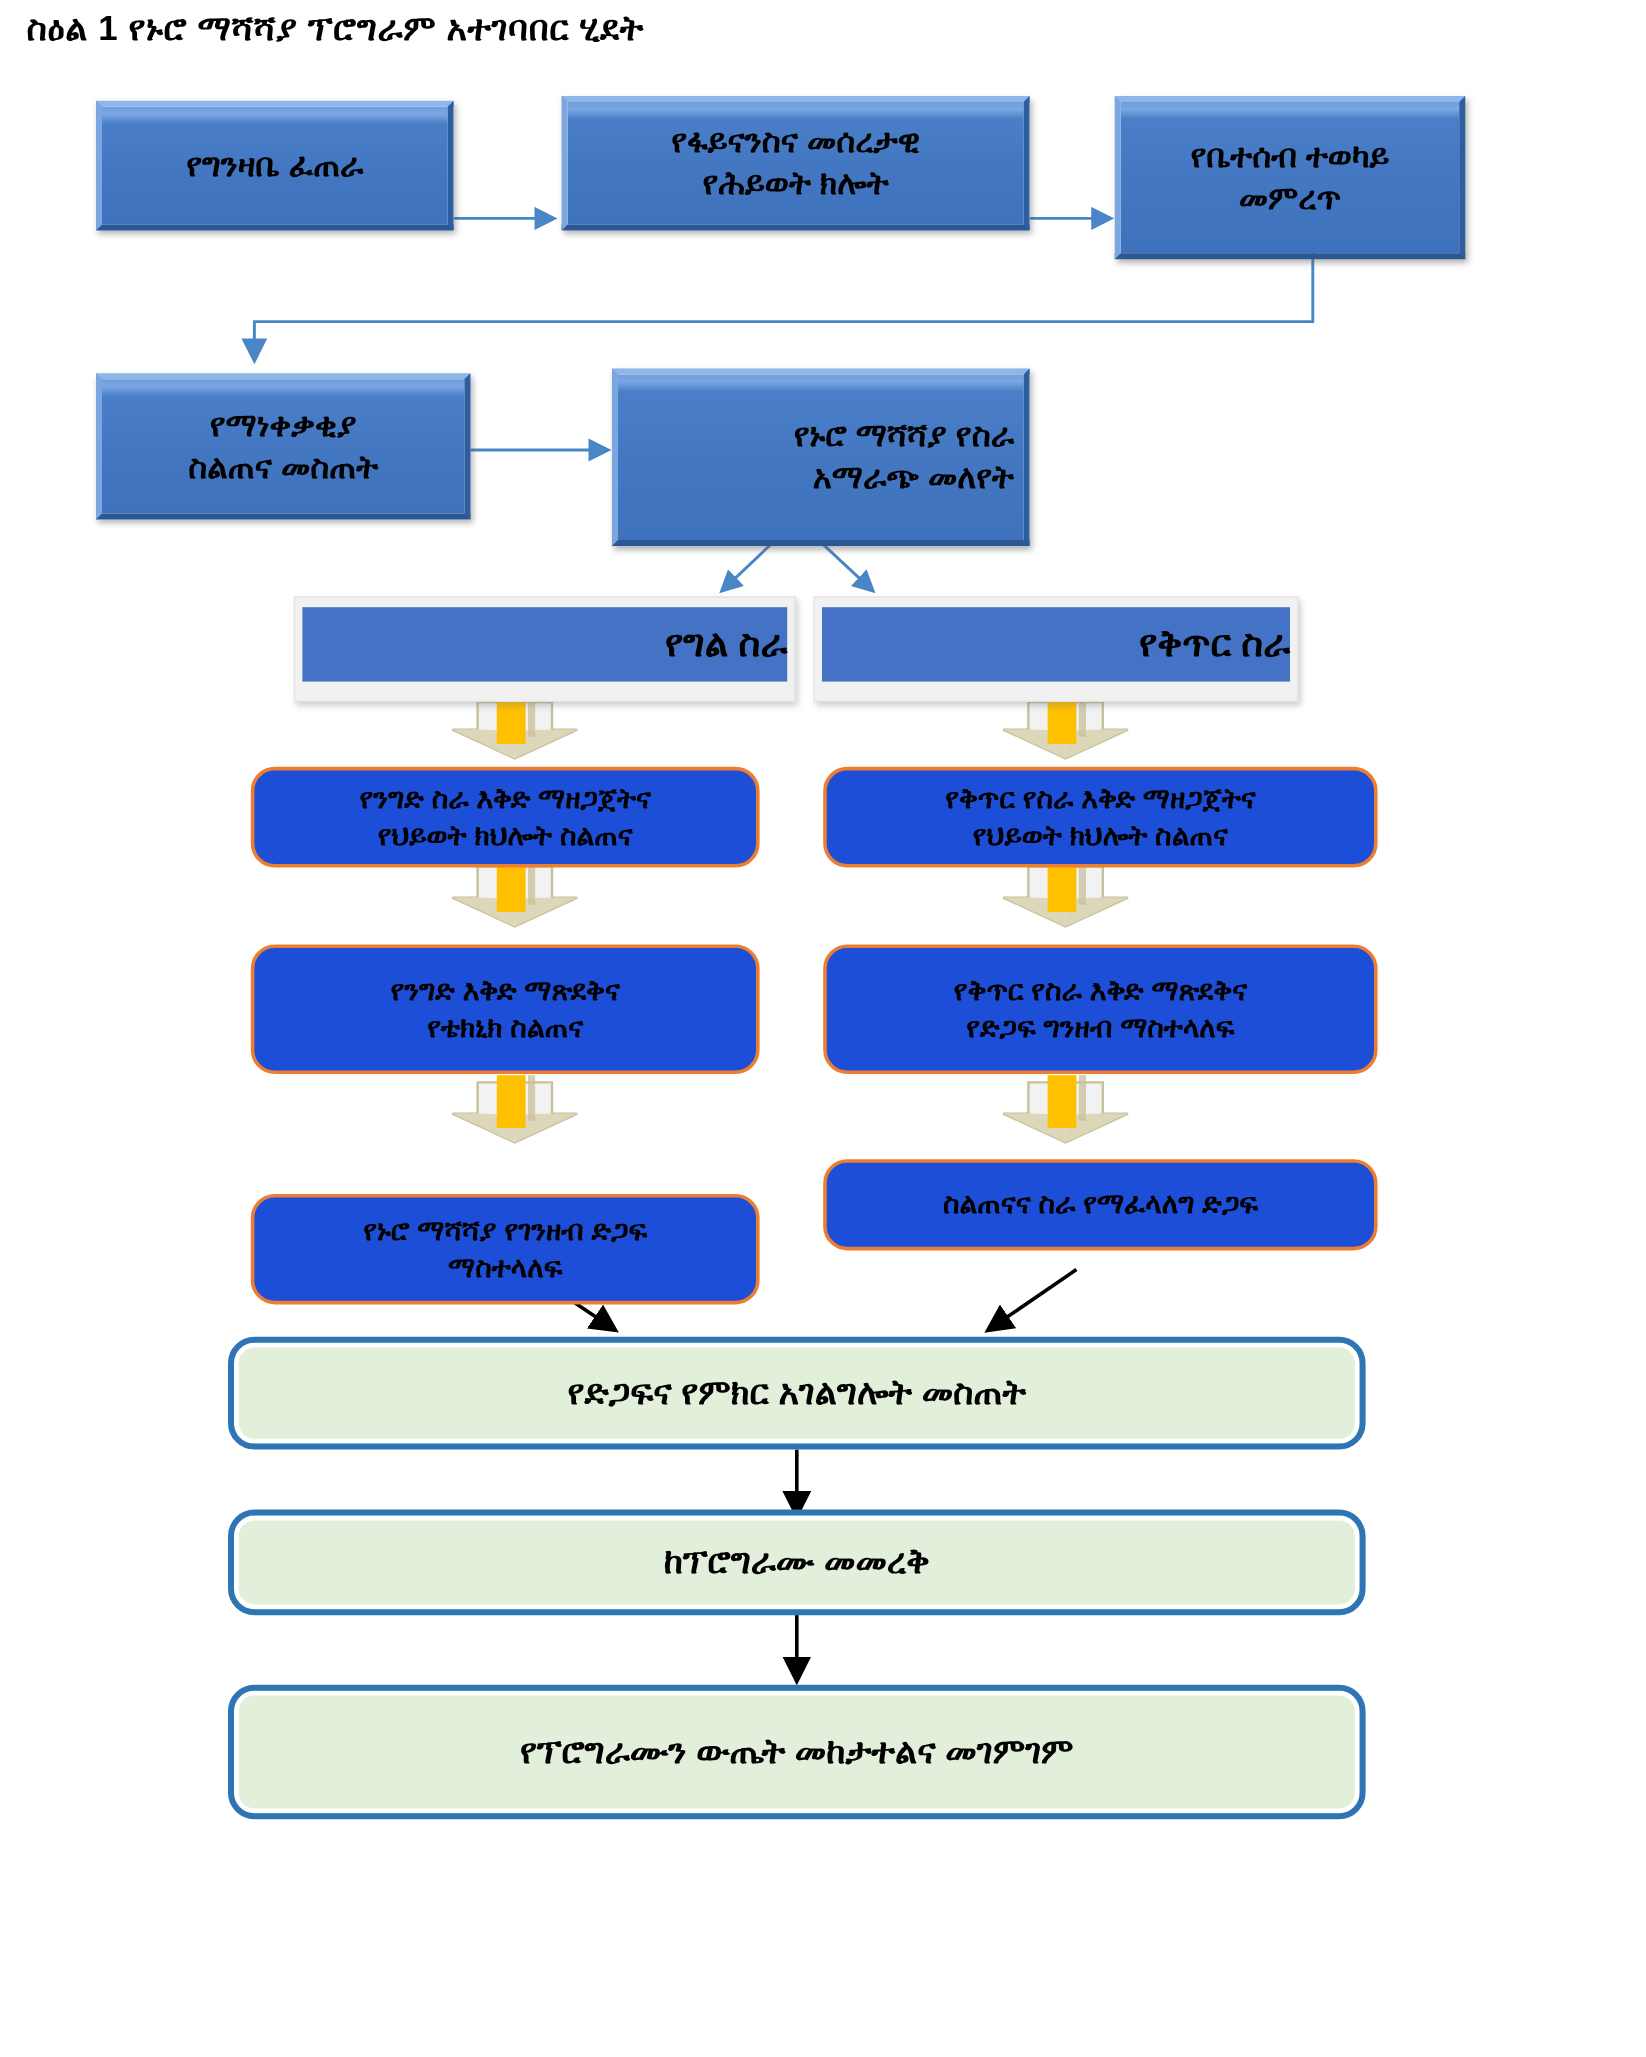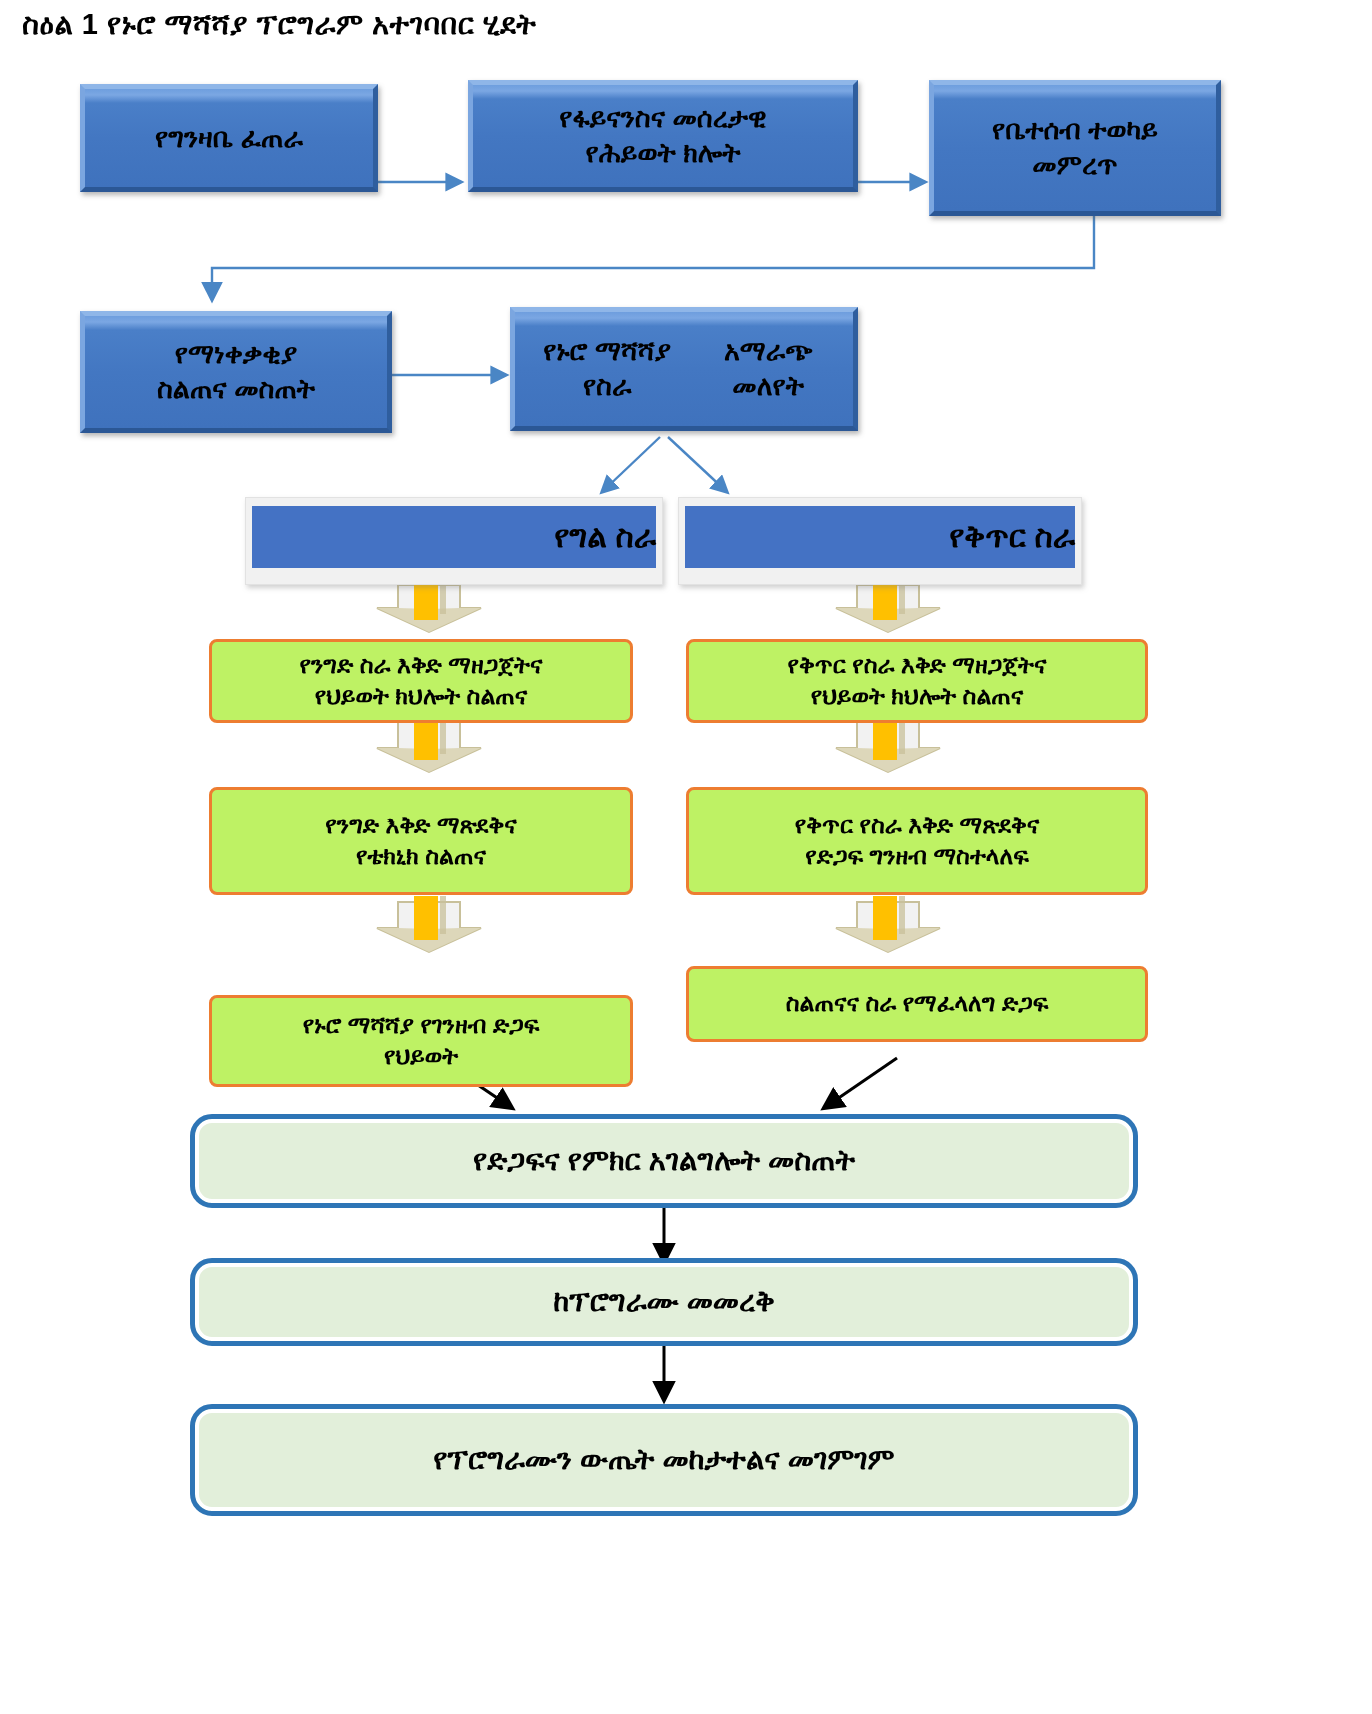--- a/index.html
+++ b/index.html
@@ -66,23 +66,23 @@
     justify-content: flex-end;
     color: #000000;
     font-size: 31px;
     font-weight: bold;
     text-align: center;
   }
 
   
   .obox {
     position: absolute;
-    background: #bef264;
+    background: #1d4ed8;
     border: 3px solid #ed7d31;
-    border-radius: 8px;
+    border-radius: 20px;
     display: flex;
     align-items: center;
     justify-content: center;
     text-align: center;
     font-size: 23.5px;
     font-weight: bold;
     color: #000000;
     line-height: 1.34;
     padding: 4px 10px;
   }
@@ -217,21 +217,21 @@
   <div class="blue3d" style="left:929px; top:80px; width:292px; height:136px; flex-direction:column;">
     <span class="lbl">የቤተሰብ ተወካይ</span>
     <span class="lbl">መምረጥ</span>
   </div>
 
   <div class="blue3d" style="left:80px; top:311px; width:312px; height:122px; flex-direction:column;">
     <span class="lbl">የማነቀቃቂያ</span>
     <span class="lbl">ስልጠና መስጠት</span>
   </div>
 
-  <div class="blue3d" style="left:510px; top:307px; width:348px; height:124px; flex-direction:row;">
+  <div class="blue3d" style="left:510px; top:307px; width:348px; height:148px; flex-direction:column;align-items:flex-end;">
     <span class="lbl">የኑሮ ማሻሻያ የስራ</span>
     <span class="lbl">አማራጭ መለየት</span>
   </div>
 
   <div class="hdrwrap" style="left:245px; top:497px; width:418px; height:88px;">
     <div class="inner">
       <span>የግል ስራ</span>
     </div>
   </div>
 
@@ -246,21 +246,21 @@
     <span>የህይወት ክህሎት ስልጠና</span>
   </div>
 
   <div class="obox" style="left:209px; top:787px; width:424px; height:108px; flex-direction:column;">
     <span>የንግድ እቅድ ማጽደቅና</span>
     <span>የቴክኒክ ስልጠና</span>
   </div>
 
   <div class="obox" style="left:209px; top:966px; width:424px; height:92px; flex-direction:column;margin-top:29px;">
     <span>የኑሮ ማሻሻያ የገንዘብ ድጋፍ</span>
-    <span>የህይወት</span>
+    <span>ማስተላለፍ</span>
   </div>
 
   <div class="obox" style="left:686px; top:639px; width:462px; height:84px; flex-direction:column;">
     <span>የቅጥር የስራ እቅድ ማዘጋጀትና</span>
     <span>የህይወት ክህሎት ስልጠና</span>
   </div>
 
   <div class="obox" style="left:686px; top:787px; width:462px; height:108px; flex-direction:column;">
     <span>የቅጥር የስራ እቅድ ማጽደቅና</span>
     <span>የድጋፍ ግንዘብ ማስተላለፍ</span>

